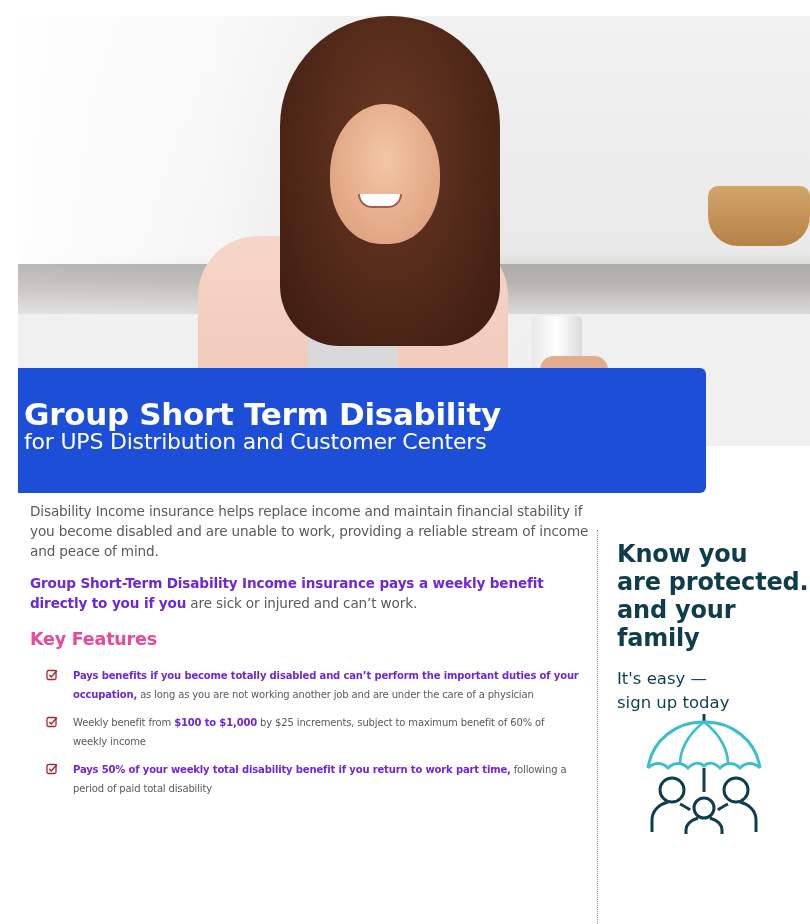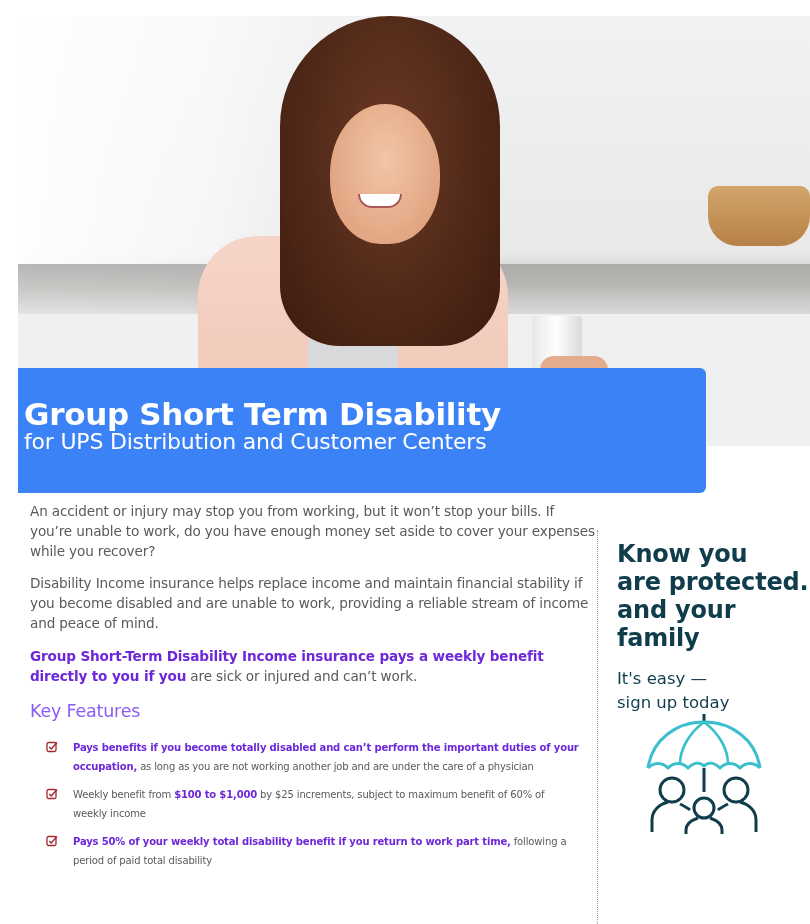--- a/index.html
+++ b/index.html
@@ -22,31 +22,31 @@
   .hero .smile { position: absolute; left: 340px; top: 178px; width: 40px; height: 12px; border-radius: 0 0 20px 20px; background: #ffffff; border: 2px solid #a85a55; border-top: none; }
   .hero .body { position: absolute; left: 180px; top: 220px; width: 310px; height: 220px; border-radius: 60px 60px 0 0;
     background: linear-gradient(180deg, #f6d5c8, #eec4b3); }
   .hero .shirt { position: absolute; left: 290px; top: 280px; width: 90px; height: 160px; background: #d9d9dc; border-radius: 30px 30px 0 0; }
   .hero .mug { position: absolute; left: 514px; top: 300px; width: 50px; height: 62px; border-radius: 4px 4px 10px 10px;
     background: linear-gradient(90deg, #e8e8e8, #ffffff 50%, #dadada); }
   .hero .mug-handle { position: absolute; left: 500px; top: 318px; width: 18px; height: 28px; border: 5px solid #efefef; border-right: none; border-radius: 14px 0 0 14px; }
   .hero .hand { position: absolute; left: 522px; top: 340px; width: 68px; height: 30px; border-radius: 14px; background: #e3ad8d; }
 
   
-  .banner { position: absolute; left: 18px; top: 368px; width: 688px; height: 125px; background: #3b82f6;
+  .banner { position: absolute; left: 18px; top: 368px; width: 688px; height: 125px; background: #1d4ed8;
     border-radius: 0 6px 6px 0; box-sizing: border-box; padding: 28px 0 0 6px; }
   .banner h1 { margin: 0; color: #ffffff; font-family: "DejaVu Sans", sans-serif; font-weight: bold;
     font-size: 31px; letter-spacing: -0.3px; line-height: 36px; }
   .banner .sub { color: #ffffff; font-size: 22px; line-height: 20px; letter-spacing: -0.2px; }
 
   
   .main { position: absolute; left: 30px; top: 502px; width: 565px; color: #5a5a5c; font-size: 13.6px; line-height: 19.8px; letter-spacing: -0.15px; }
   .main p { margin: 0 0 13px 0; }
   .main b { color: #6d28d9; }
-  .kf-title { color: #8b5cf6; font-weight: normal; font-size: 17.5px; margin: 16px 0 8px 0; letter-spacing: -0.2px; }
+  .kf-title { color: #ec4899; font-weight: bold; font-size: 17.5px; margin: 16px 0 8px 0; letter-spacing: -0.2px; }
   .features { list-style: none; margin: 16px; padding: 0; font-size: 10px; line-height: 19px; }
   .features li { position: relative; padding-left: 27px; margin-bottom: 9px; }
   .features .check { position: absolute; left: 0; top: 3px; width: 12px; height: 12px; }
 
   
   .divider { position: absolute; left: 597px; top: 530px; width: 0; height: 394px; border-left: 1.5px dotted #9a9a9a; }
 
   
   .side { position: absolute; left: 617px; top: 540px; width: 193px; color: #0f3d4c; }
   .side .headline { font-weight: bold; font-size: 24px; line-height: 28px; letter-spacing: -0.2px; margin: 0; }
@@ -70,21 +70,20 @@
   <div class="mug"></div>
   <div class="hand"></div>
 </div>
 
 <div class="banner">
   <h1>Group Short Term Disability</h1>
   <div class="sub">for UPS Distribution and Customer Centers</div>
 </div>
 
 <div class="main">
-  <p>An accident or injury may stop you from working, but it won’t stop your bills. If you’re unable to work, do you have enough money set aside to cover your expenses while you recover?</p>
   <p>Disability Income insurance helps replace income and maintain financial stability if you become disabled and are unable to work, providing a reliable stream of income and peace of mind.</p>
   <p><b>Group Short-Term Disability Income insurance pays a weekly benefit directly to you if you</b><span> are sick or injured and can’t work.</span></p>
 
   <div class="kf-title">Key Features</div>
   <ul class="features">
     <li>
       <svg class="check" viewBox="0 0 12 12">
         <rect x="1" y="1.5" width="9" height="9" rx="1.5" fill="none" stroke="#a4282c" stroke-width="1.3"></rect>
         <path d="M3.2 6 L5.2 8 L11 1.5" fill="none" stroke="#a4282c" stroke-width="1.4"></path>
       </svg>

